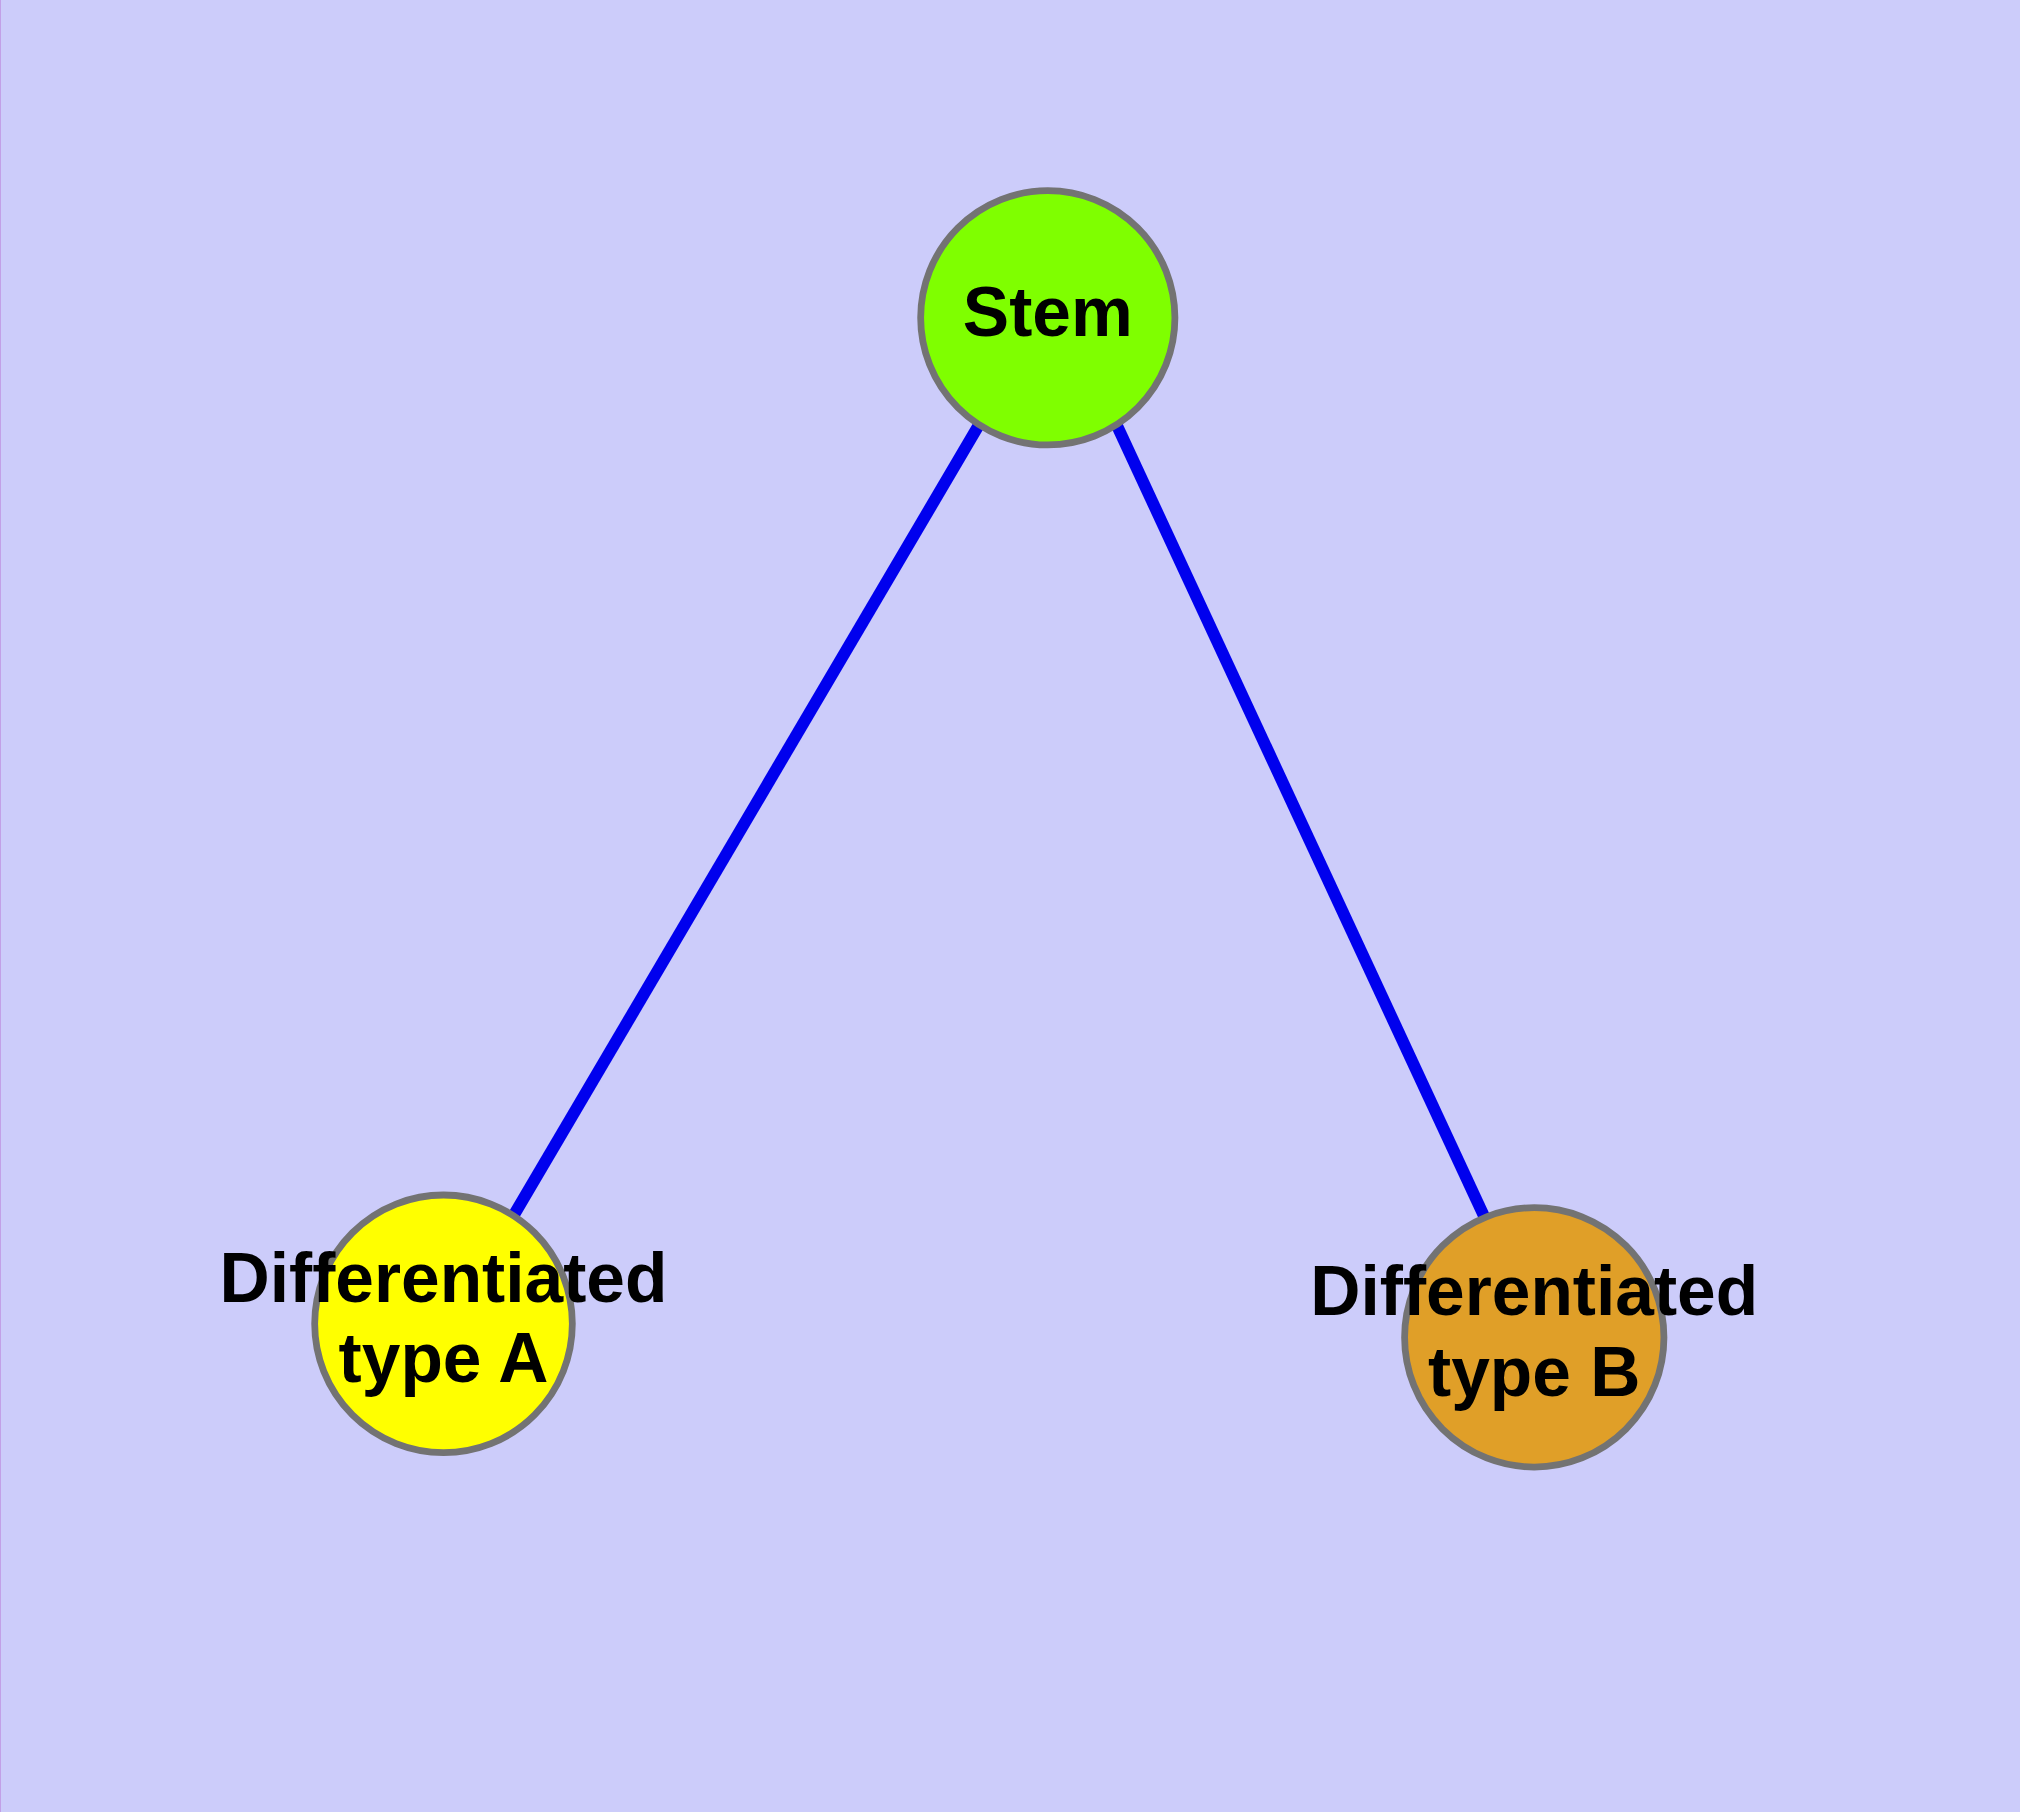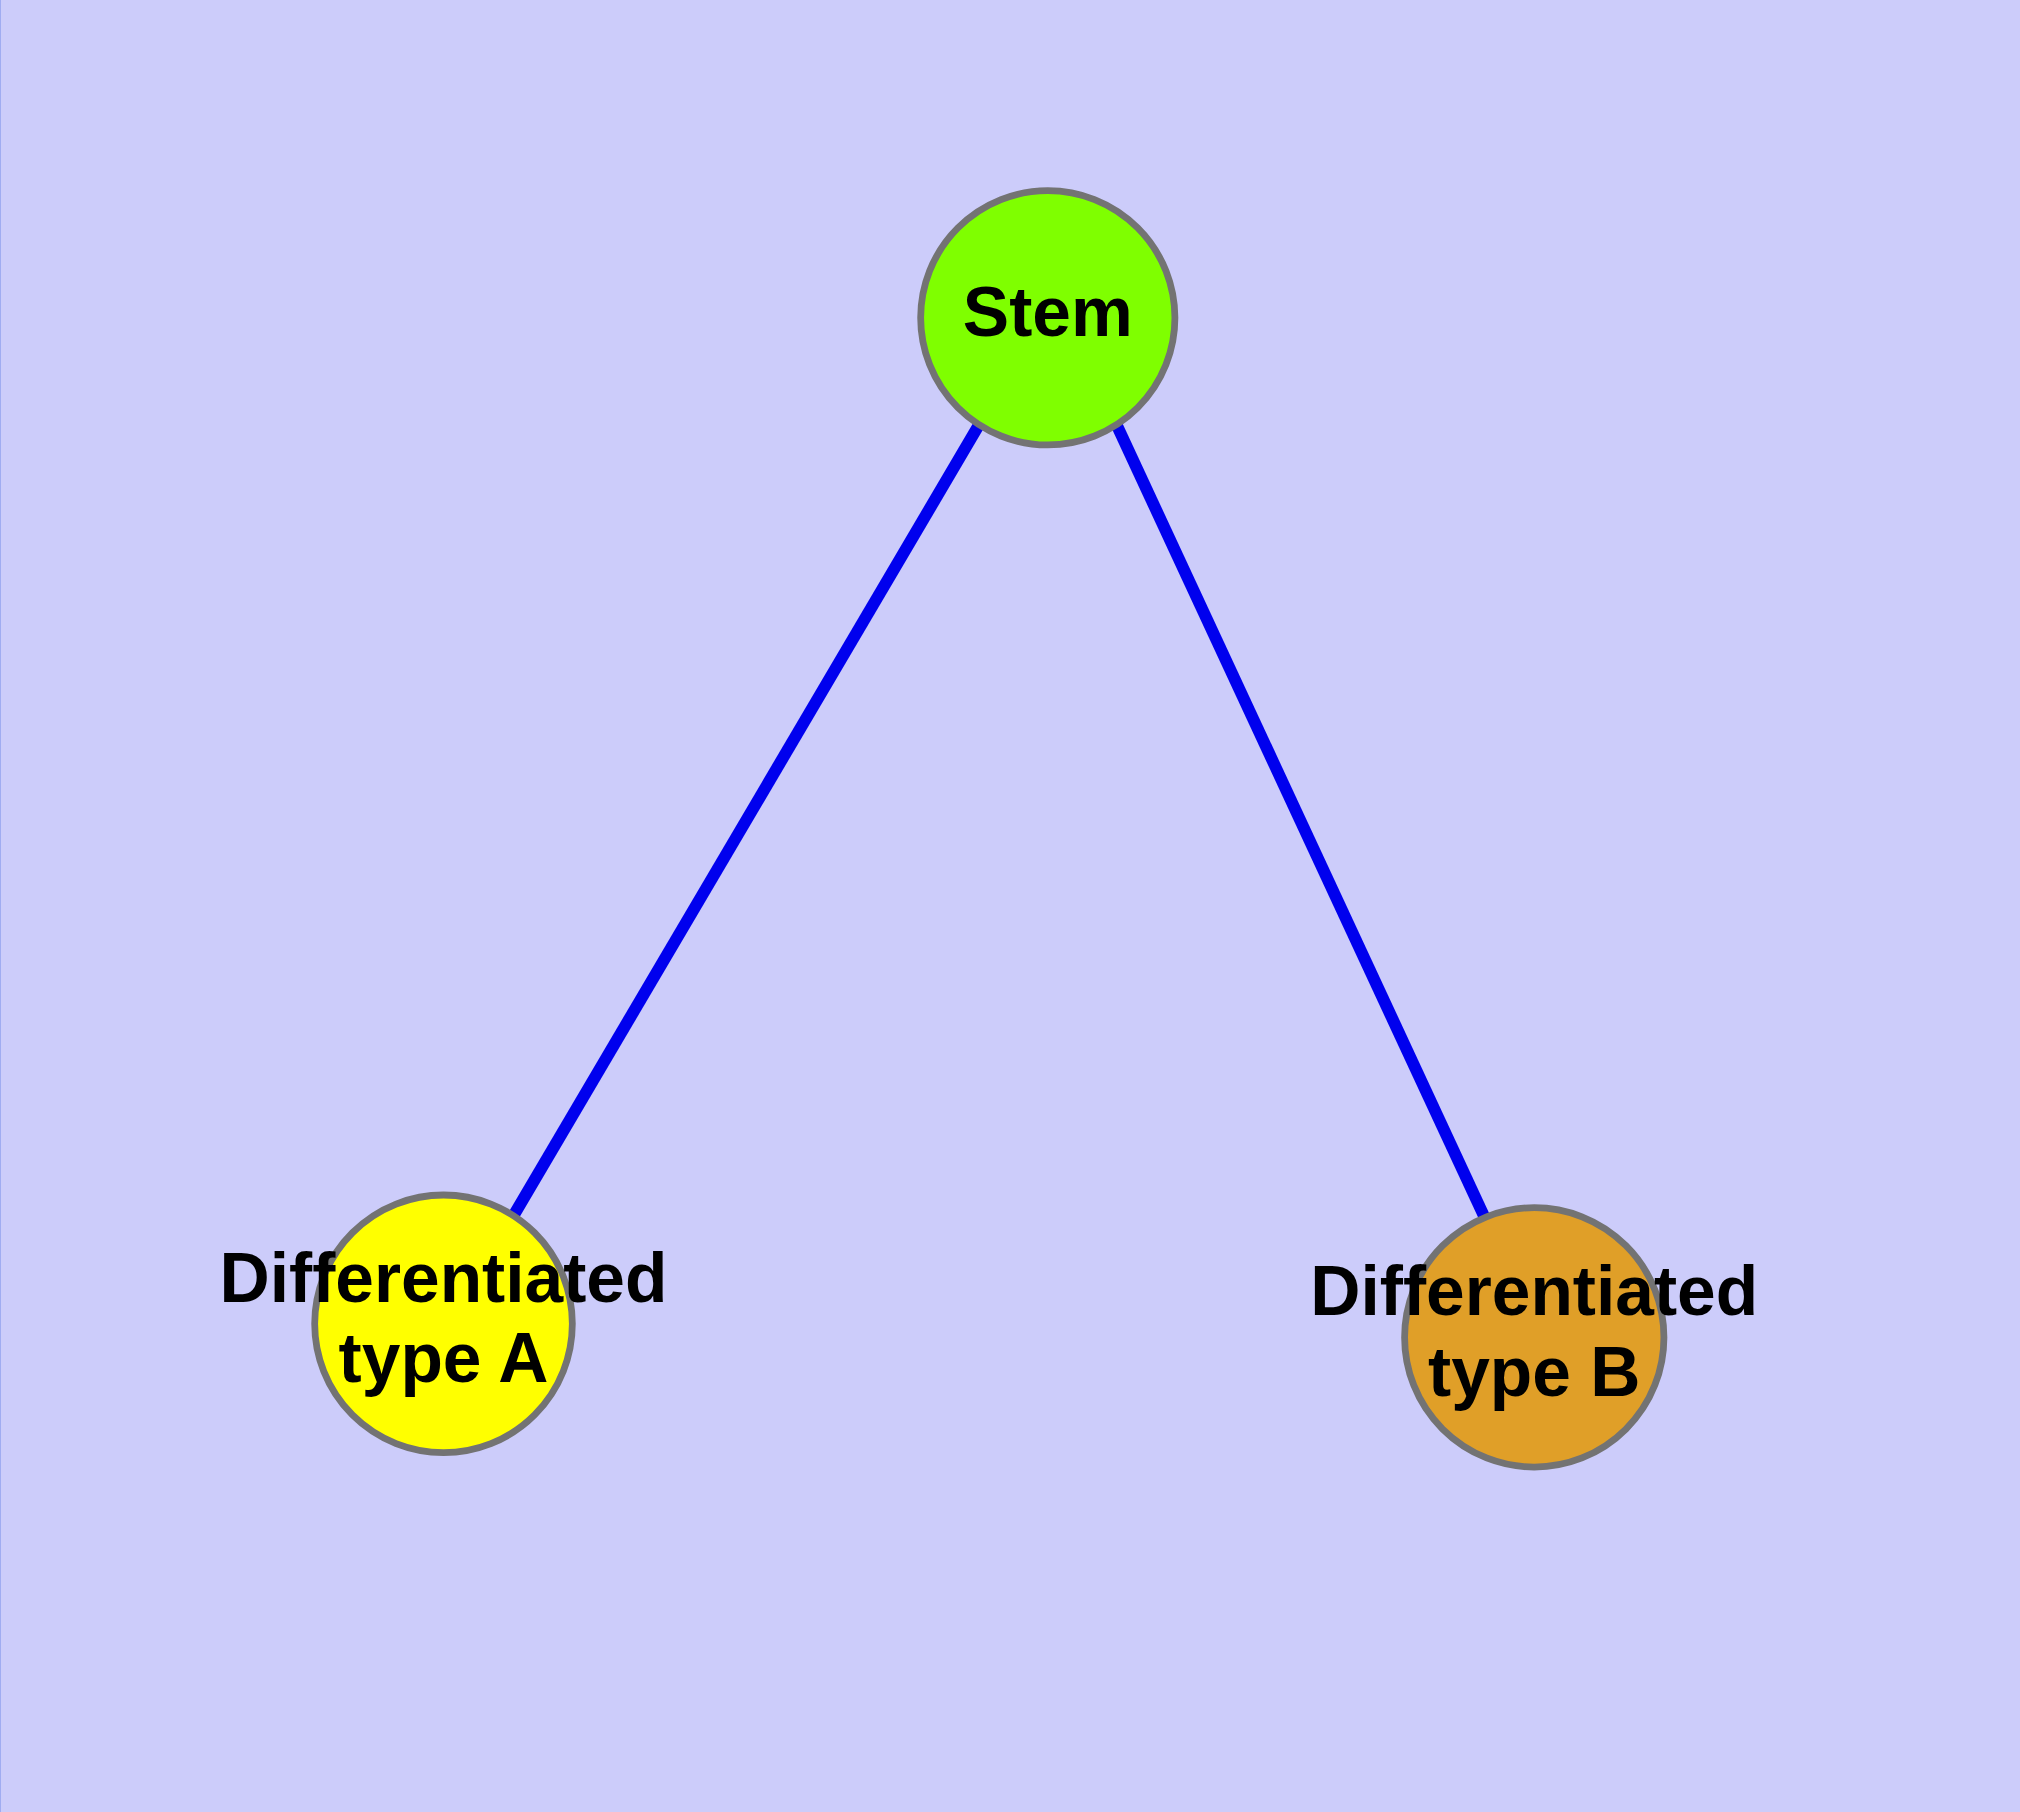--- a/index.html
+++ b/index.html
@@ -27,21 +27,21 @@
     font-family: "Liberation Sans", sans-serif;
     font-weight: bold;
     fill: #000000;
     dominant-baseline: middle;
     text-anchor: middle;
   }
 </style>
 </head>
 <body>
 
-<div id="canvas" style="background: #1d4ed8;">
+<div id="canvas" style="background: #a21caf;">
   <svg id="graph-svg" viewBox="0 0 2384 2138" xmlns="http://www.w3.org/2000/svg">
 
     <rect id="bg-rect" x="0" y="0" width="2384" height="2138" fill="#ccccfa"></rect>
 
     <g id="edges-group">
         <line x1="1155" y1="501" x2="604" y2="1437" stroke="#0000ee" stroke-width="14" stroke-linecap="butt"></line>
         <line x1="1318" y1="503" x2="1754" y2="1442" stroke="#0000ee" stroke-width="14" stroke-linecap="butt"></line>
       </g>
     <g id="nodes-group">
         <g style="cursor: pointer;">

